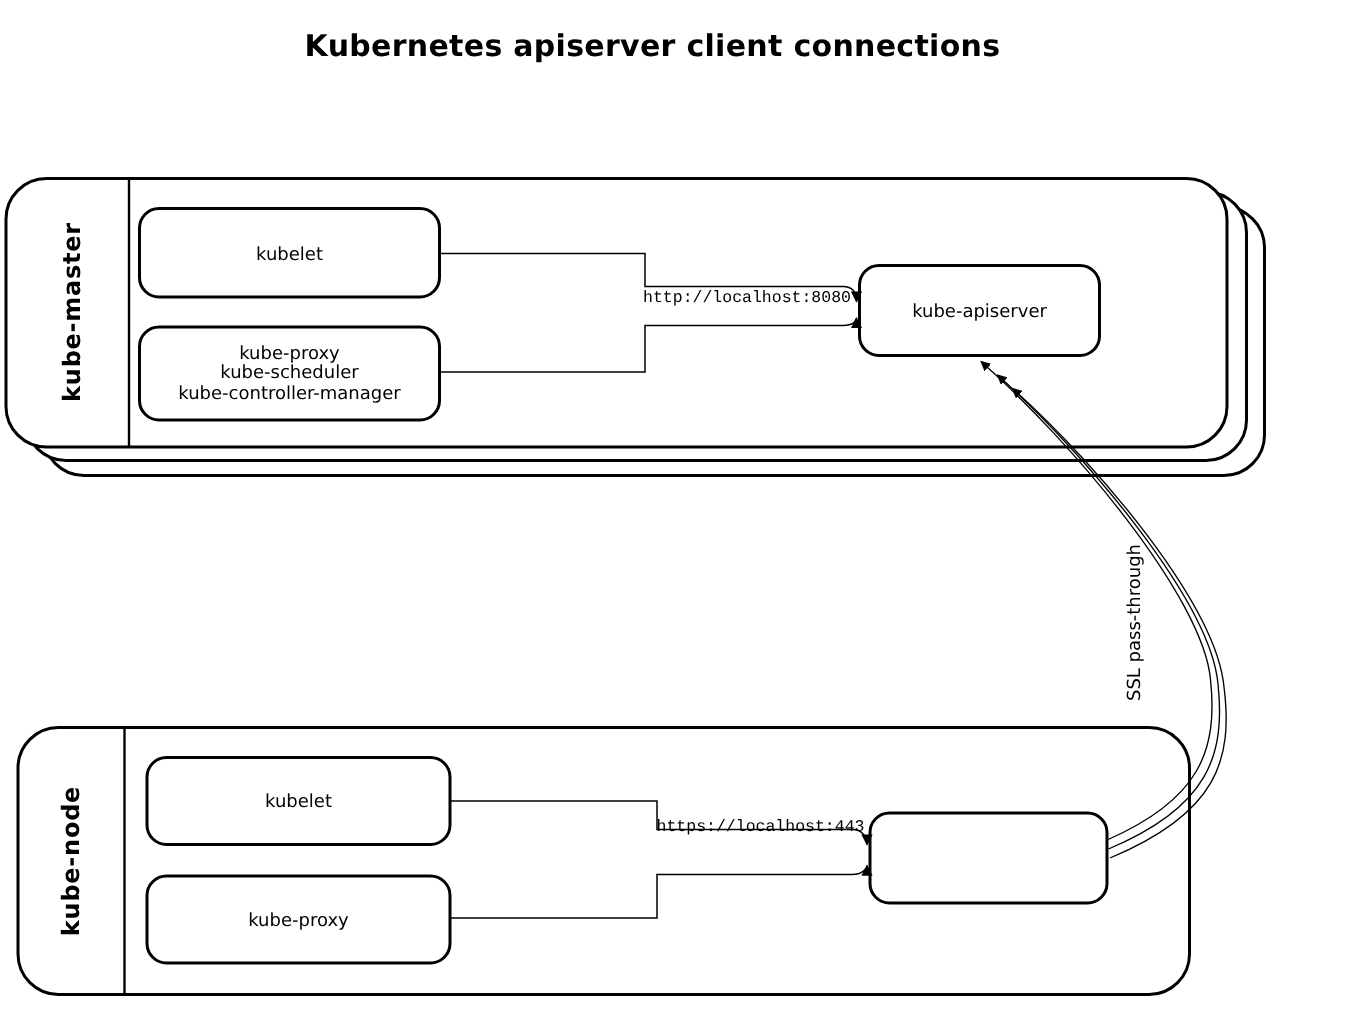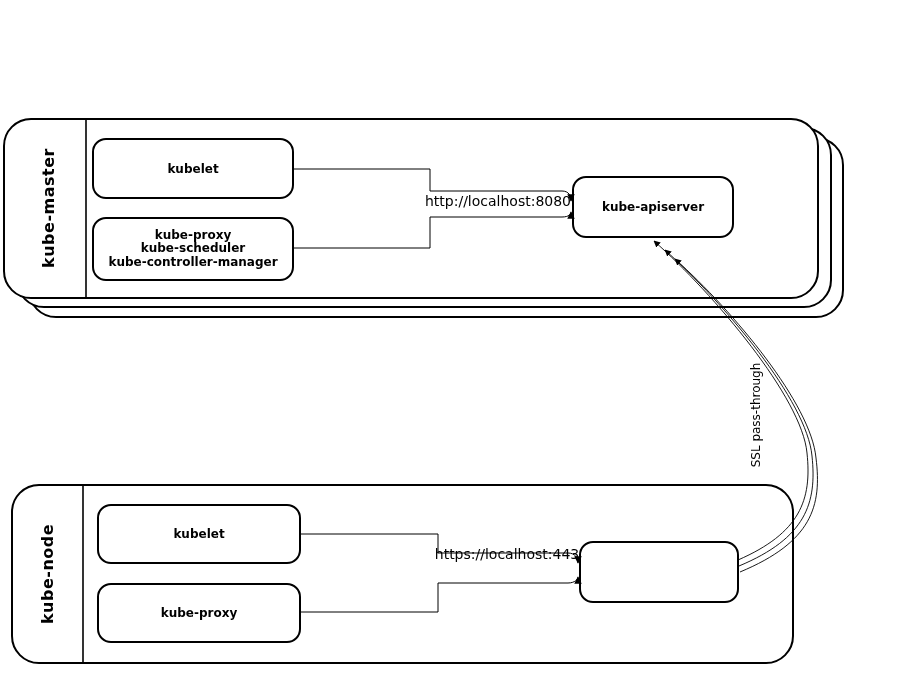--- a/index.html
+++ b/index.html
@@ -34,37 +34,37 @@
   .nodelabel {
     position: absolute;
     display: flex;
     flex-direction: column;
     align-items: center;
     justify-content: center;
     text-align: center;
     font-size: 12px;
     line-height: 14px;
     pointer-events: none;
-    font-weight: bold;
   }
   .grouplabel {
     position: absolute;
     transform: translate(-50%, -50%) rotate(-90deg);
     white-space: nowrap;
     font-size: 16px;
     font-weight: bold;
     letter-spacing: 0.5px;
     pointer-events: none;
   }
   .edgelabel {
     position: absolute;
     width: 160px;
     text-align: center;
-    font-size: 14px;
+    font-size: 11px;
     pointer-events: none;
+    font-family: Liberation Mono, monospace;
   }
   .ssllabel {
     position: absolute;
     transform: translate(-50%, -50%) rotate(-90deg);
     white-space: nowrap;
     font-size: 12px;
     pointer-events: none;
   }
 </style>
 </head>
@@ -99,20 +99,21 @@
     <rect x="98" y="584" width="202" height="58" rx="13" fill="#fff" stroke="#000" stroke-width="2"></rect>
     <rect x="580" y="542" width="158" height="60" rx="13" fill="#fff" stroke="#000" stroke-width="2"></rect>
 
     <path d="M293,169 L430,169 L430,191 L562,191 C569,191 571,196 571,201" fill="none" stroke="#000" stroke-width="1" marker-end="url(#arrow)"></path>
     <path d="M293,248 L430,248 L430,217 L562,217 C569,217 571,214 571,212" fill="none" stroke="#000" stroke-width="1" marker-end="url(#arrow)"></path>
 
     <path d="M300,534 L438,534 L438,553 L568,553 C575,553 578,558 578,563" fill="none" stroke="#000" stroke-width="1" marker-end="url(#arrow)"></path>
     <path d="M300,612 L438,612 L438,583 L568,583 C575,583 578,579 578,577" fill="none" stroke="#000" stroke-width="1" marker-end="url(#arrow)"></path>
   </svg>
 
+  <div class="title">Kubernetes apiserver client connections</div>
 
   <div class="grouplabel" style="left:48px; top:208px;">kube-master</div>
   <div class="grouplabel" style="left:47px; top:574px;">kube-node</div>
 
   <div class="nodelabel" style="left:93px; top:139px; width:200px; height:59px;">kubelet</div>
   <div class="nodelabel" style="left:93px; top:218px; width:200px; height:62px; line-height:13.5px;">
     <span>kube-proxy</span>
     <span>kube-scheduler</span>
     <span>kube-controller-manager</span>
   </div>

